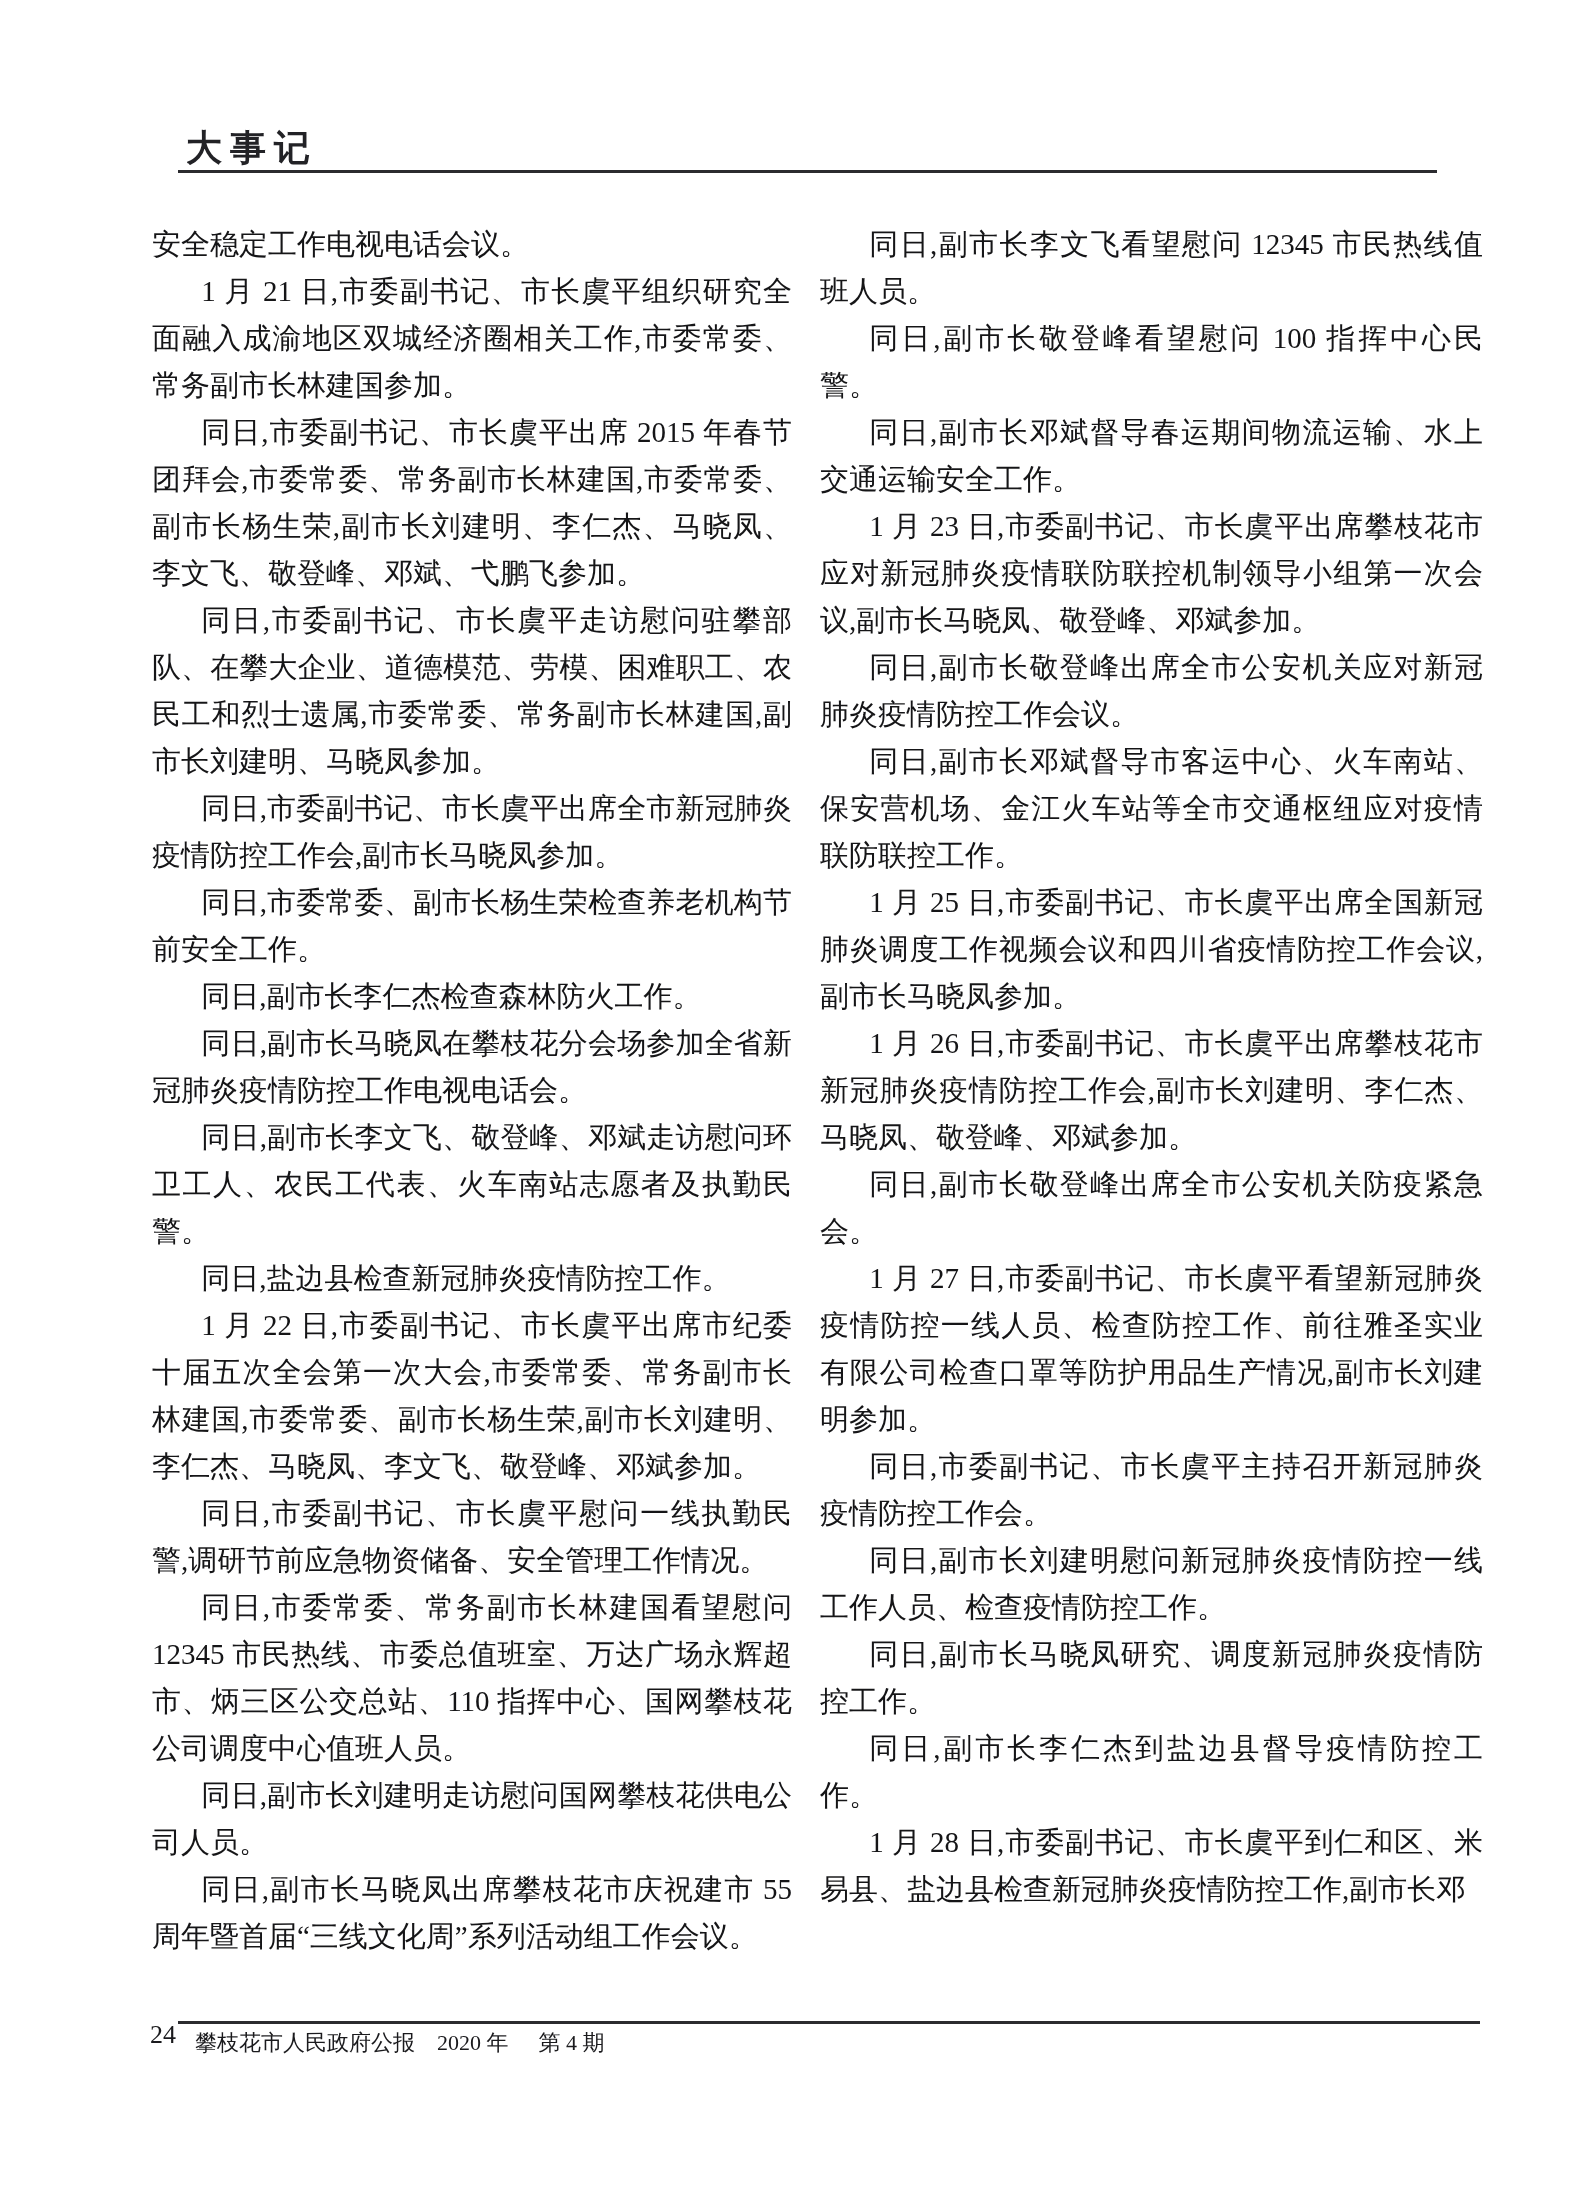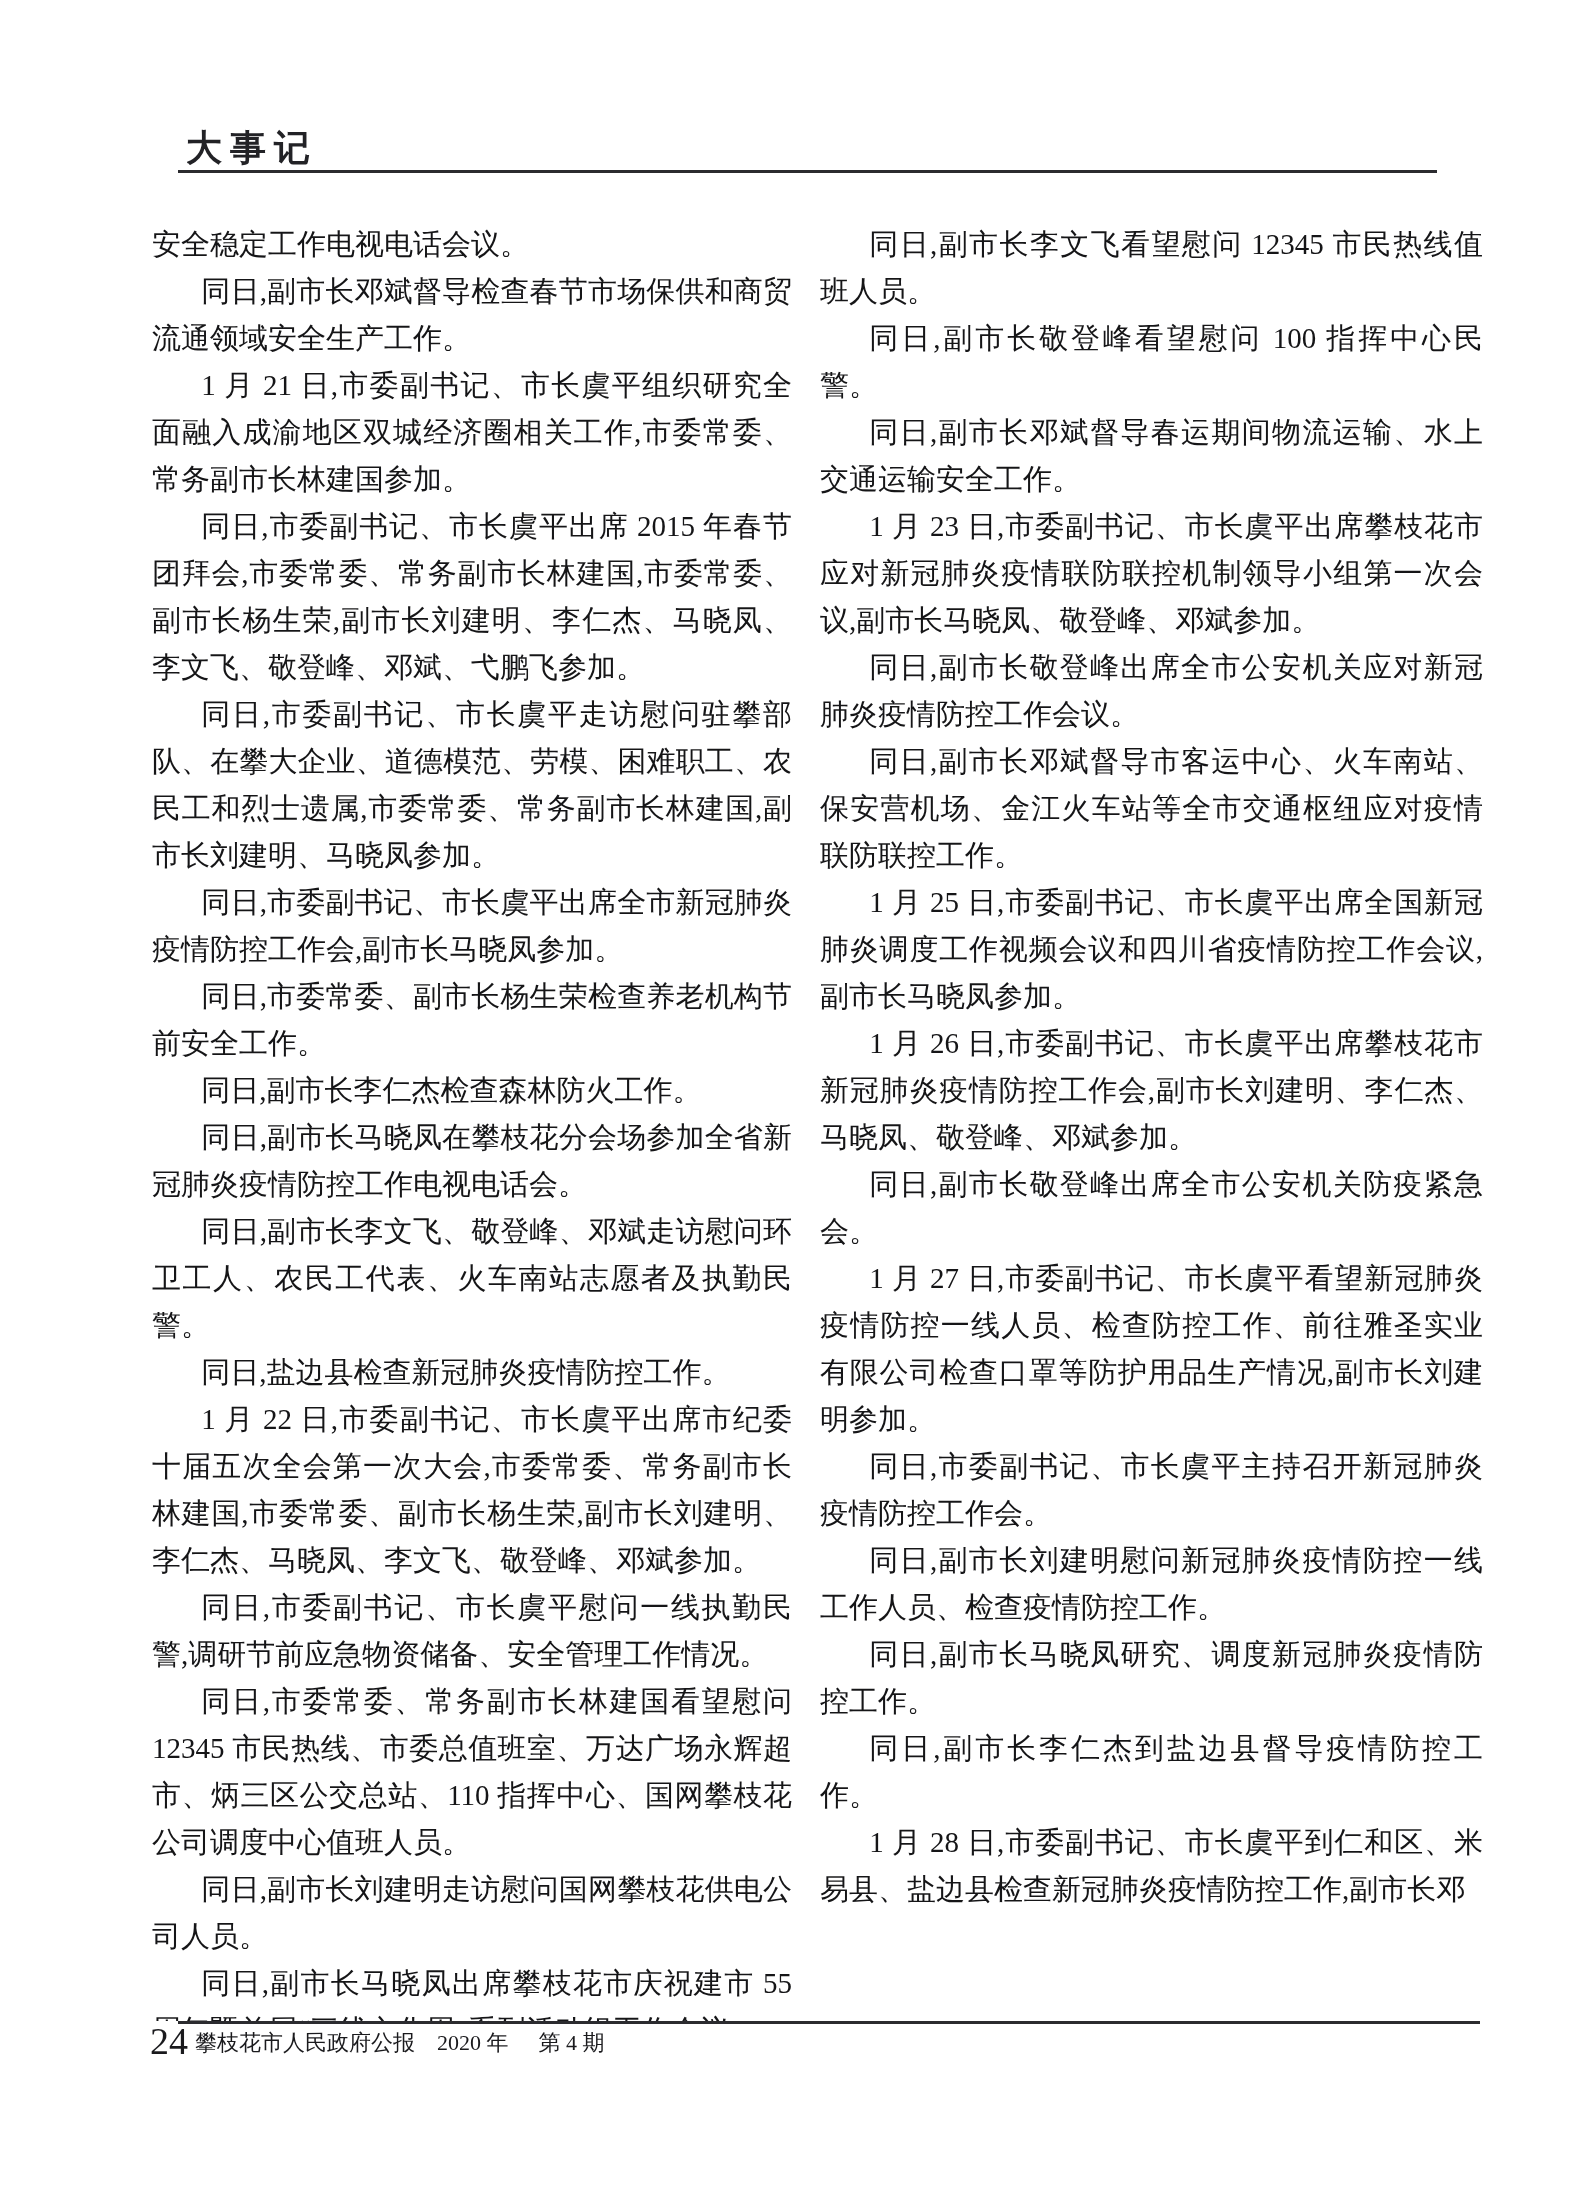--- a/index.html
+++ b/index.html
@@ -52,21 +52,21 @@
     left: 178px;
     top: 2021px;
     width: 1302px;
     height: 3px;
     background: #2b2b2f;
   }
   .page-number {
     position: absolute;
     left: 150px;
     top: 2022px;
-    font-size: 38px;
+    font-size: 26px;
     line-height: 1;
     color: #1a1a1d;
   }
   .footer-text {
     position: absolute;
     left: 195px;
     top: 2030px;
     font-size: 22px;
     line-height: 1.2;
     color: #1a1a1d;
@@ -78,21 +78,20 @@
 </head>
 <body>
 
 <div class="page">
 
   <div class="header-title">大事记</div>
   <div class="header-rule"></div>
 
   <div class="col col-left">
       <p class="noindent">安全稳定工作电视电话会议。</p>
-      <p>同日,副市长邓斌督导检查春节市场保供和商贸流通领域安全生产工作。</p>
       <p>1 月 21 日,市委副书记、市长虞平组织研究全面融入成渝地区双城经济圈相关工作,市委常委、常务副市长林建国参加。</p>
       <p>同日,市委副书记、市长虞平出席 2015 年春节团拜会,市委常委、常务副市长林建国,市委常委、副市长杨生荣,副市长刘建明、李仁杰、马晓凤、李文飞、敬登峰、邓斌、弋鹏飞参加。</p>
       <p>同日,市委副书记、市长虞平走访慰问驻攀部队、在攀大企业、道德模范、劳模、困难职工、农民工和烈士遗属,市委常委、常务副市长林建国,副市长刘建明、马晓凤参加。</p>
       <p>同日,市委副书记、市长虞平出席全市新冠肺炎疫情防控工作会,副市长马晓凤参加。</p>
       <p>同日,市委常委、副市长杨生荣检查养老机构节前安全工作。</p>
       <p>同日,副市长李仁杰检查森林防火工作。</p>
       <p>同日,副市长马晓凤在攀枝花分会场参加全省新冠肺炎疫情防控工作电视电话会。</p>
       <p>同日,副市长李文飞、敬登峰、邓斌走访慰问环卫工人、农民工代表、火车南站志愿者及执勤民警。</p>
       <p>同日,盐边县检查新冠肺炎疫情防控工作。</p>
       <p>1 月 22 日,市委副书记、市长虞平出席市纪委十届五次全会第一次大会,市委常委、常务副市长林建国,市委常委、副市长杨生荣,副市长刘建明、李仁杰、马晓凤、李文飞、敬登峰、邓斌参加。</p>

